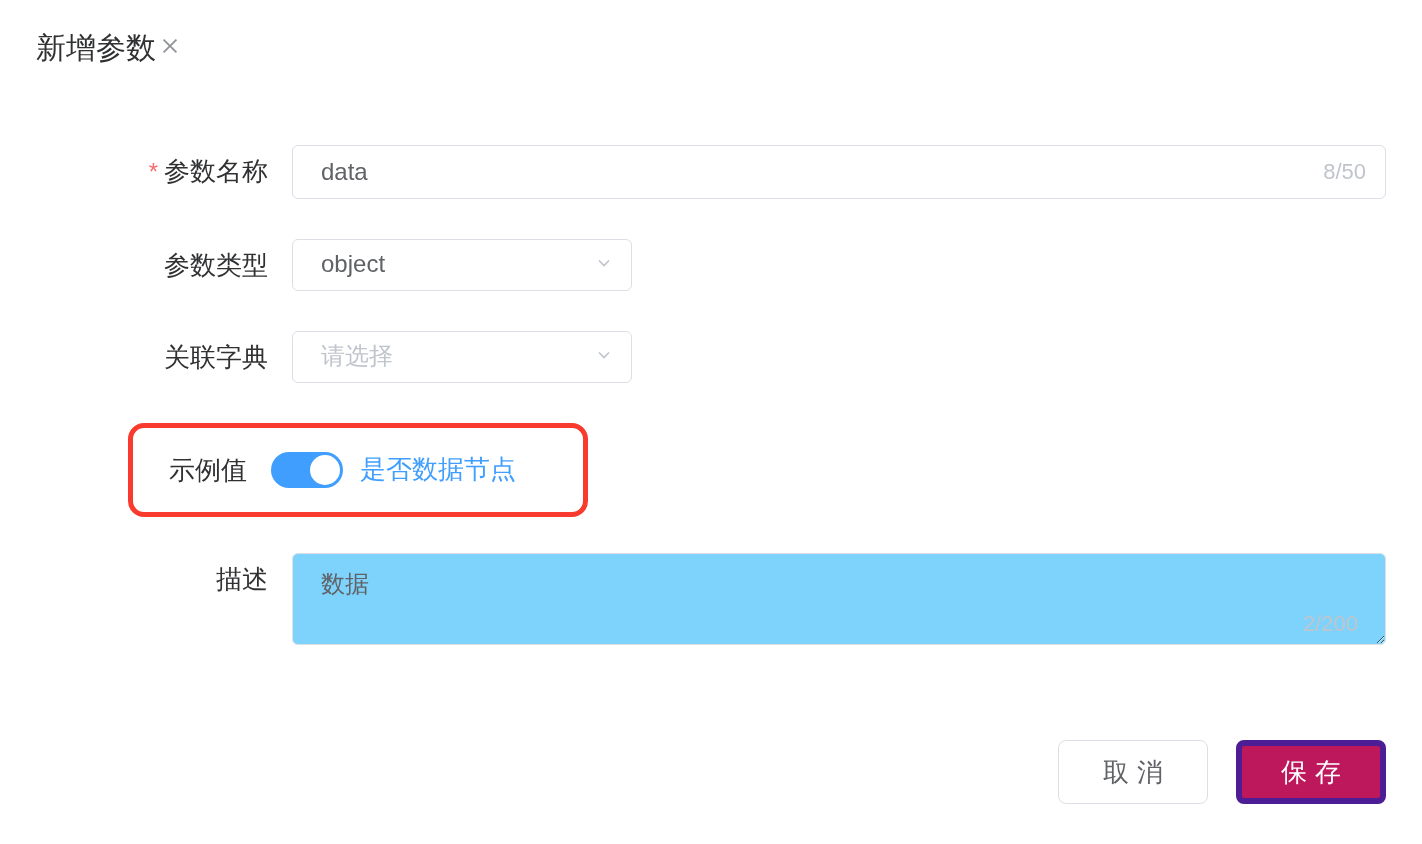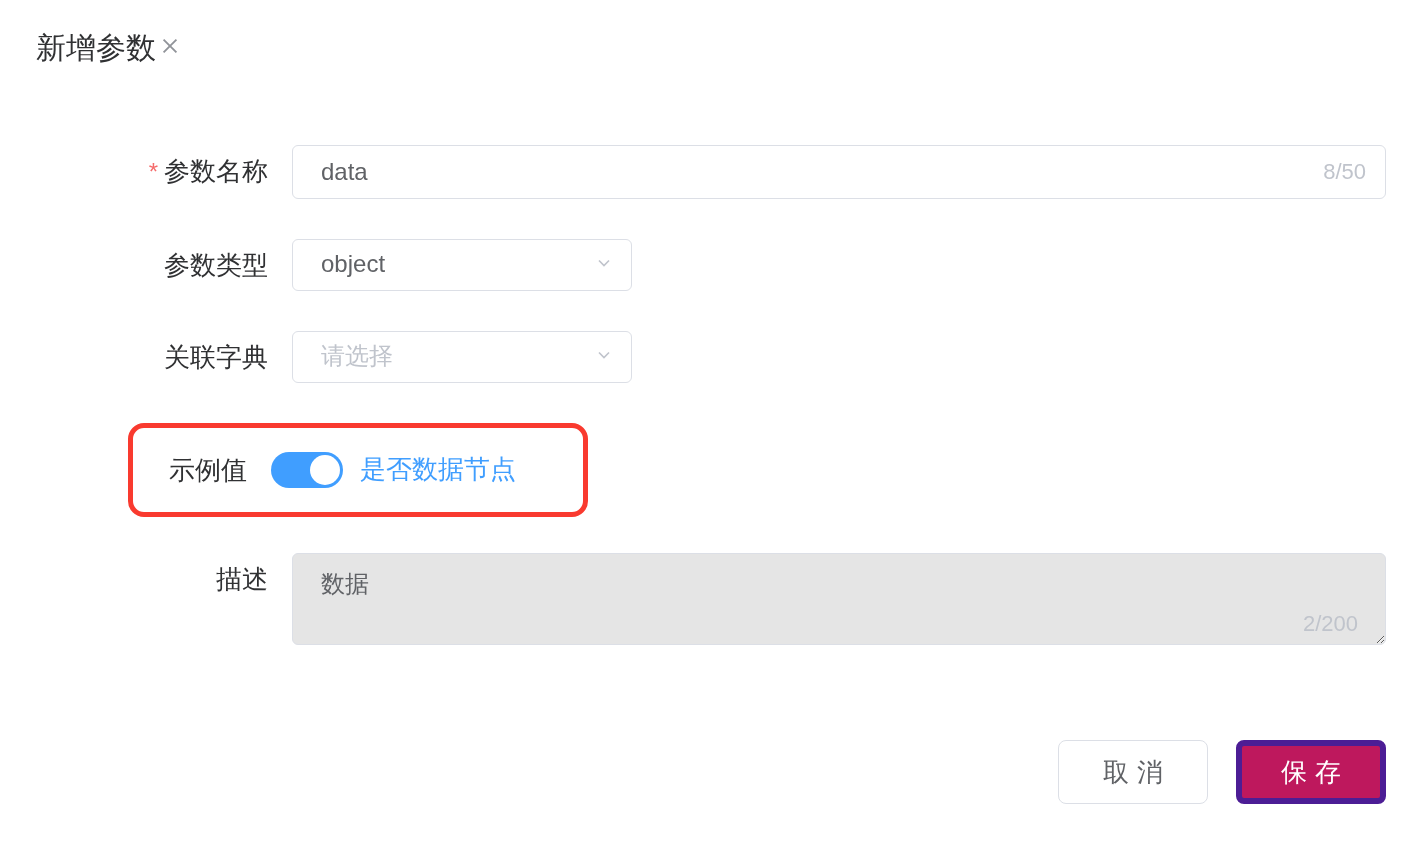--- a/index.html
+++ b/index.html
@@ -175,21 +175,21 @@
     }
     .textarea-input {
       width: 100%;
       height: 92px;
       border: 1px solid #dcdfe6;
       border-radius: 6px;
       padding: 14px 28px;
       font-size: 24px;
       color: #606266;
       outline: none;
-      background: #e5e5e5;
+      background: #7dd3fc;
       resize: vertical;
       font-family: inherit;
     }
     .textarea-counter {
       position: absolute;
       right: 28px;
       bottom: 12px;
       font-size: 22px;
       color: #c0c4cc;
       margin-left: 34px;

